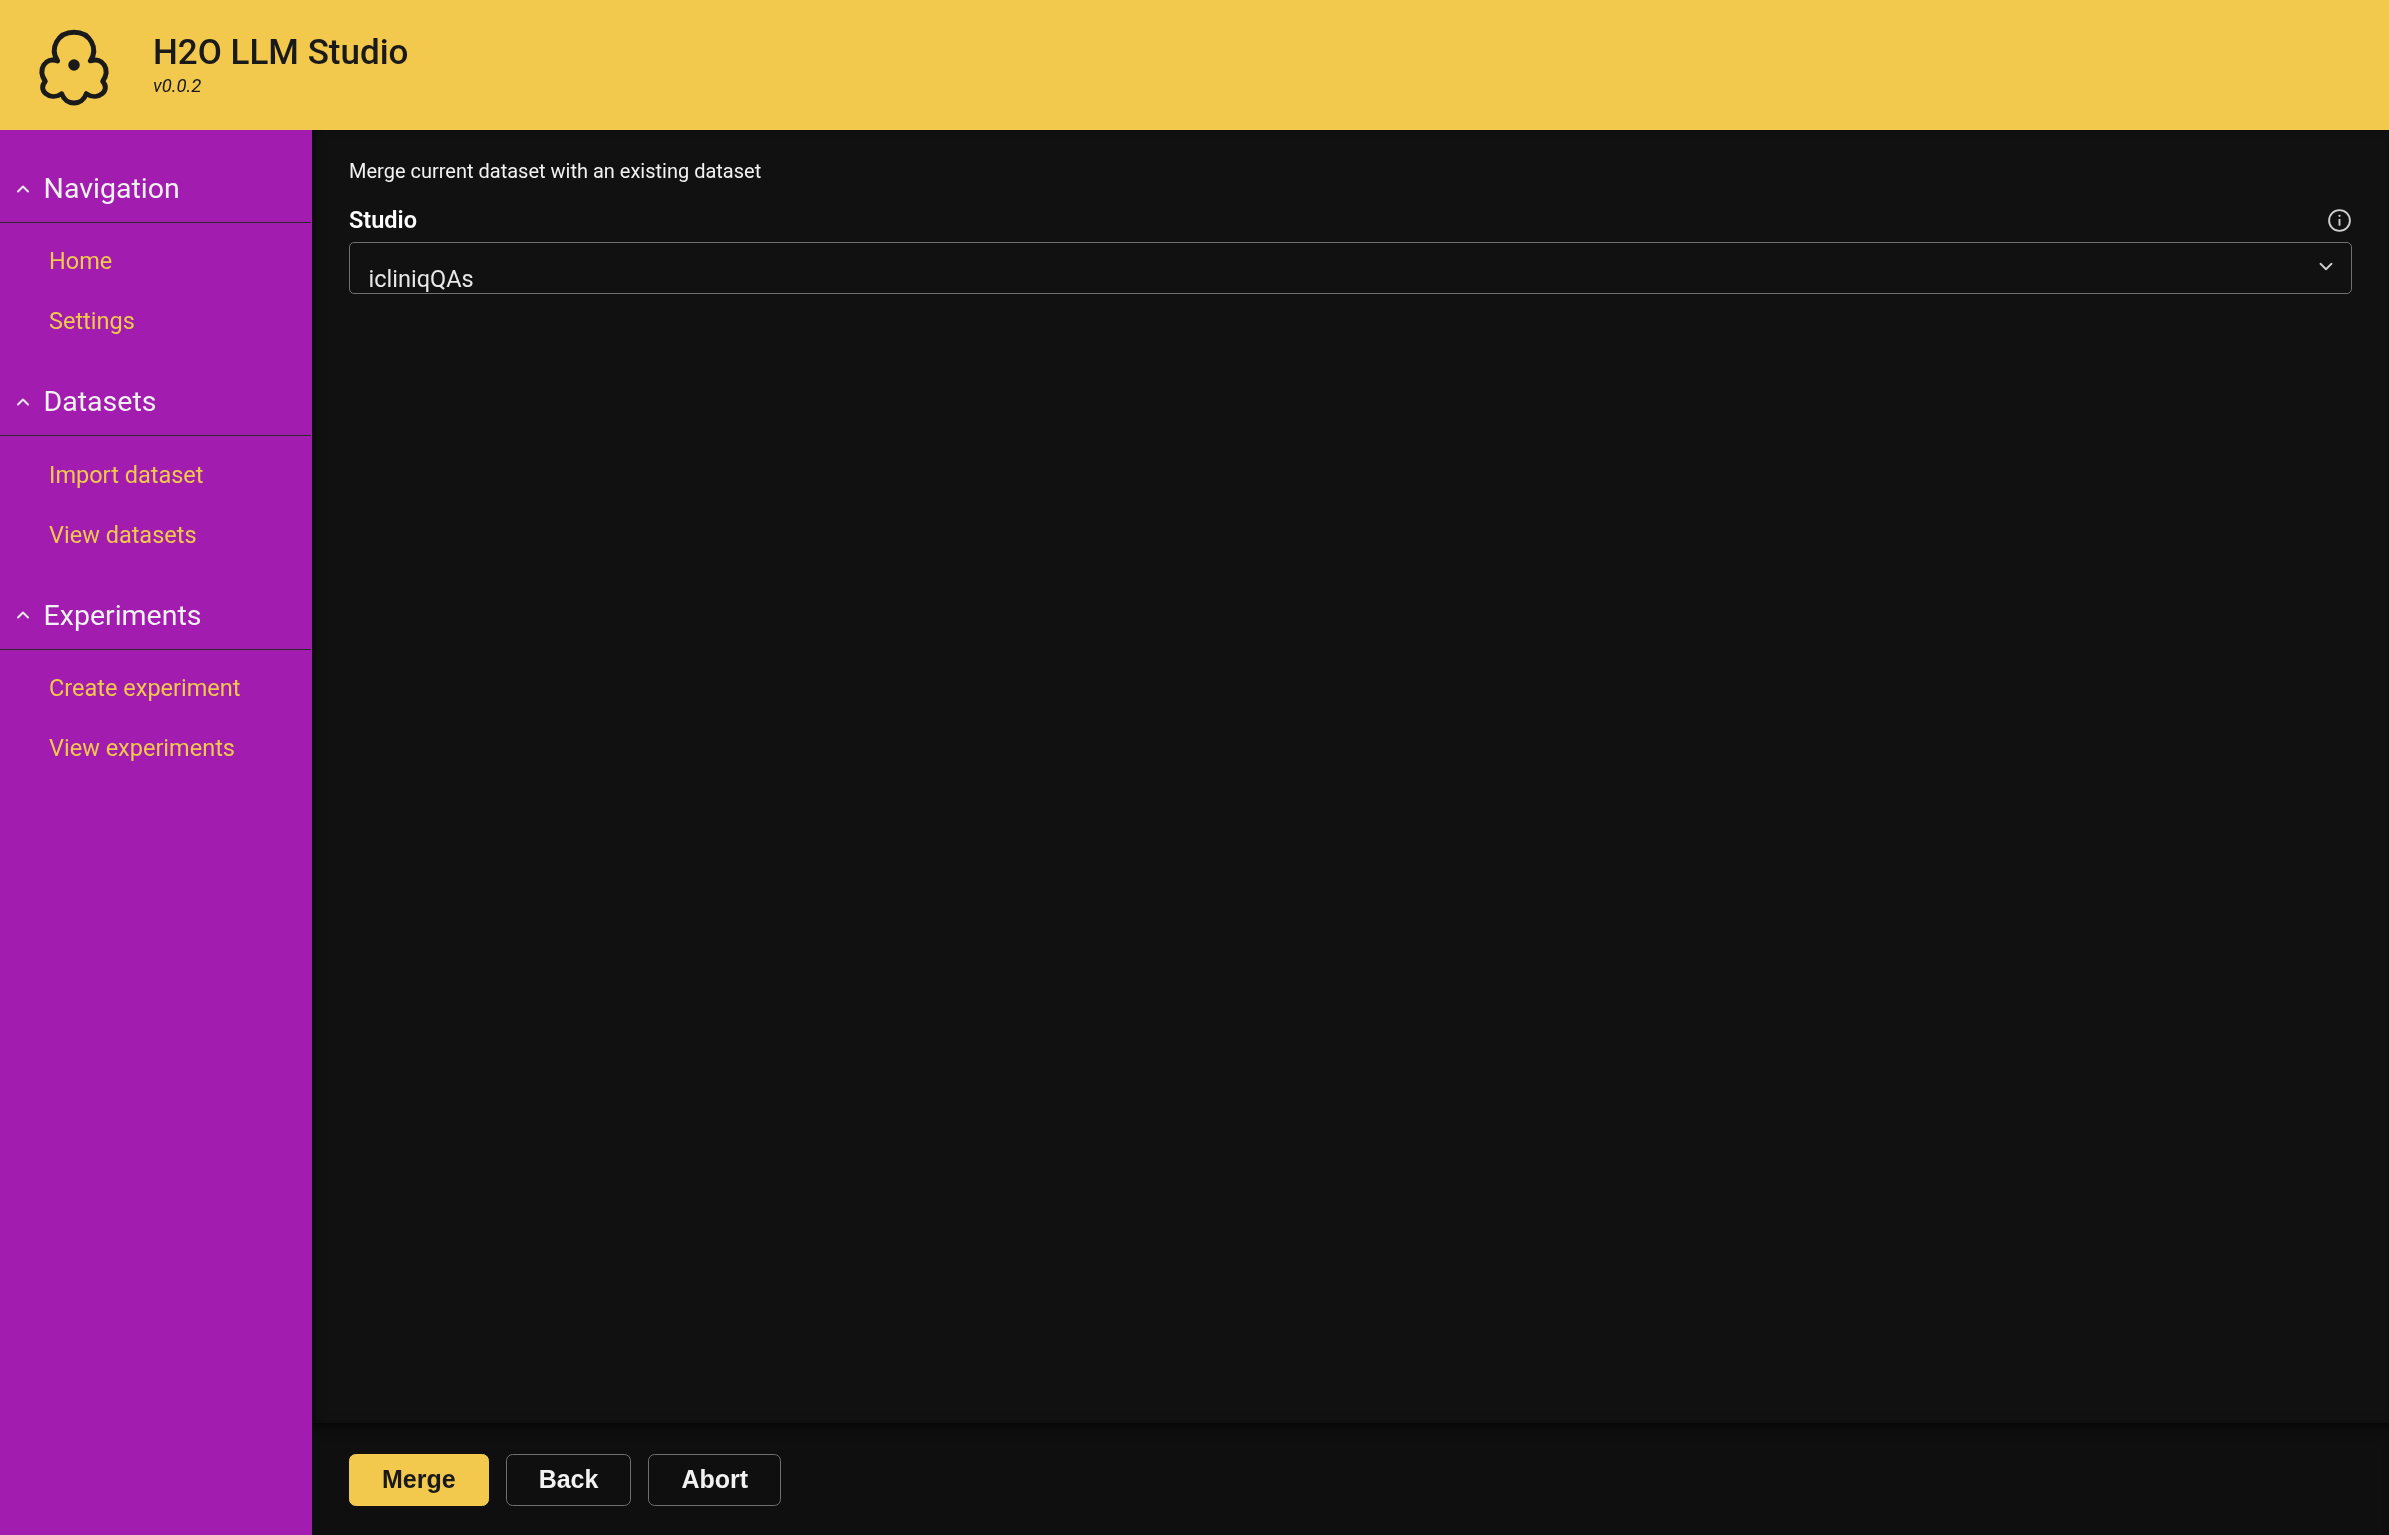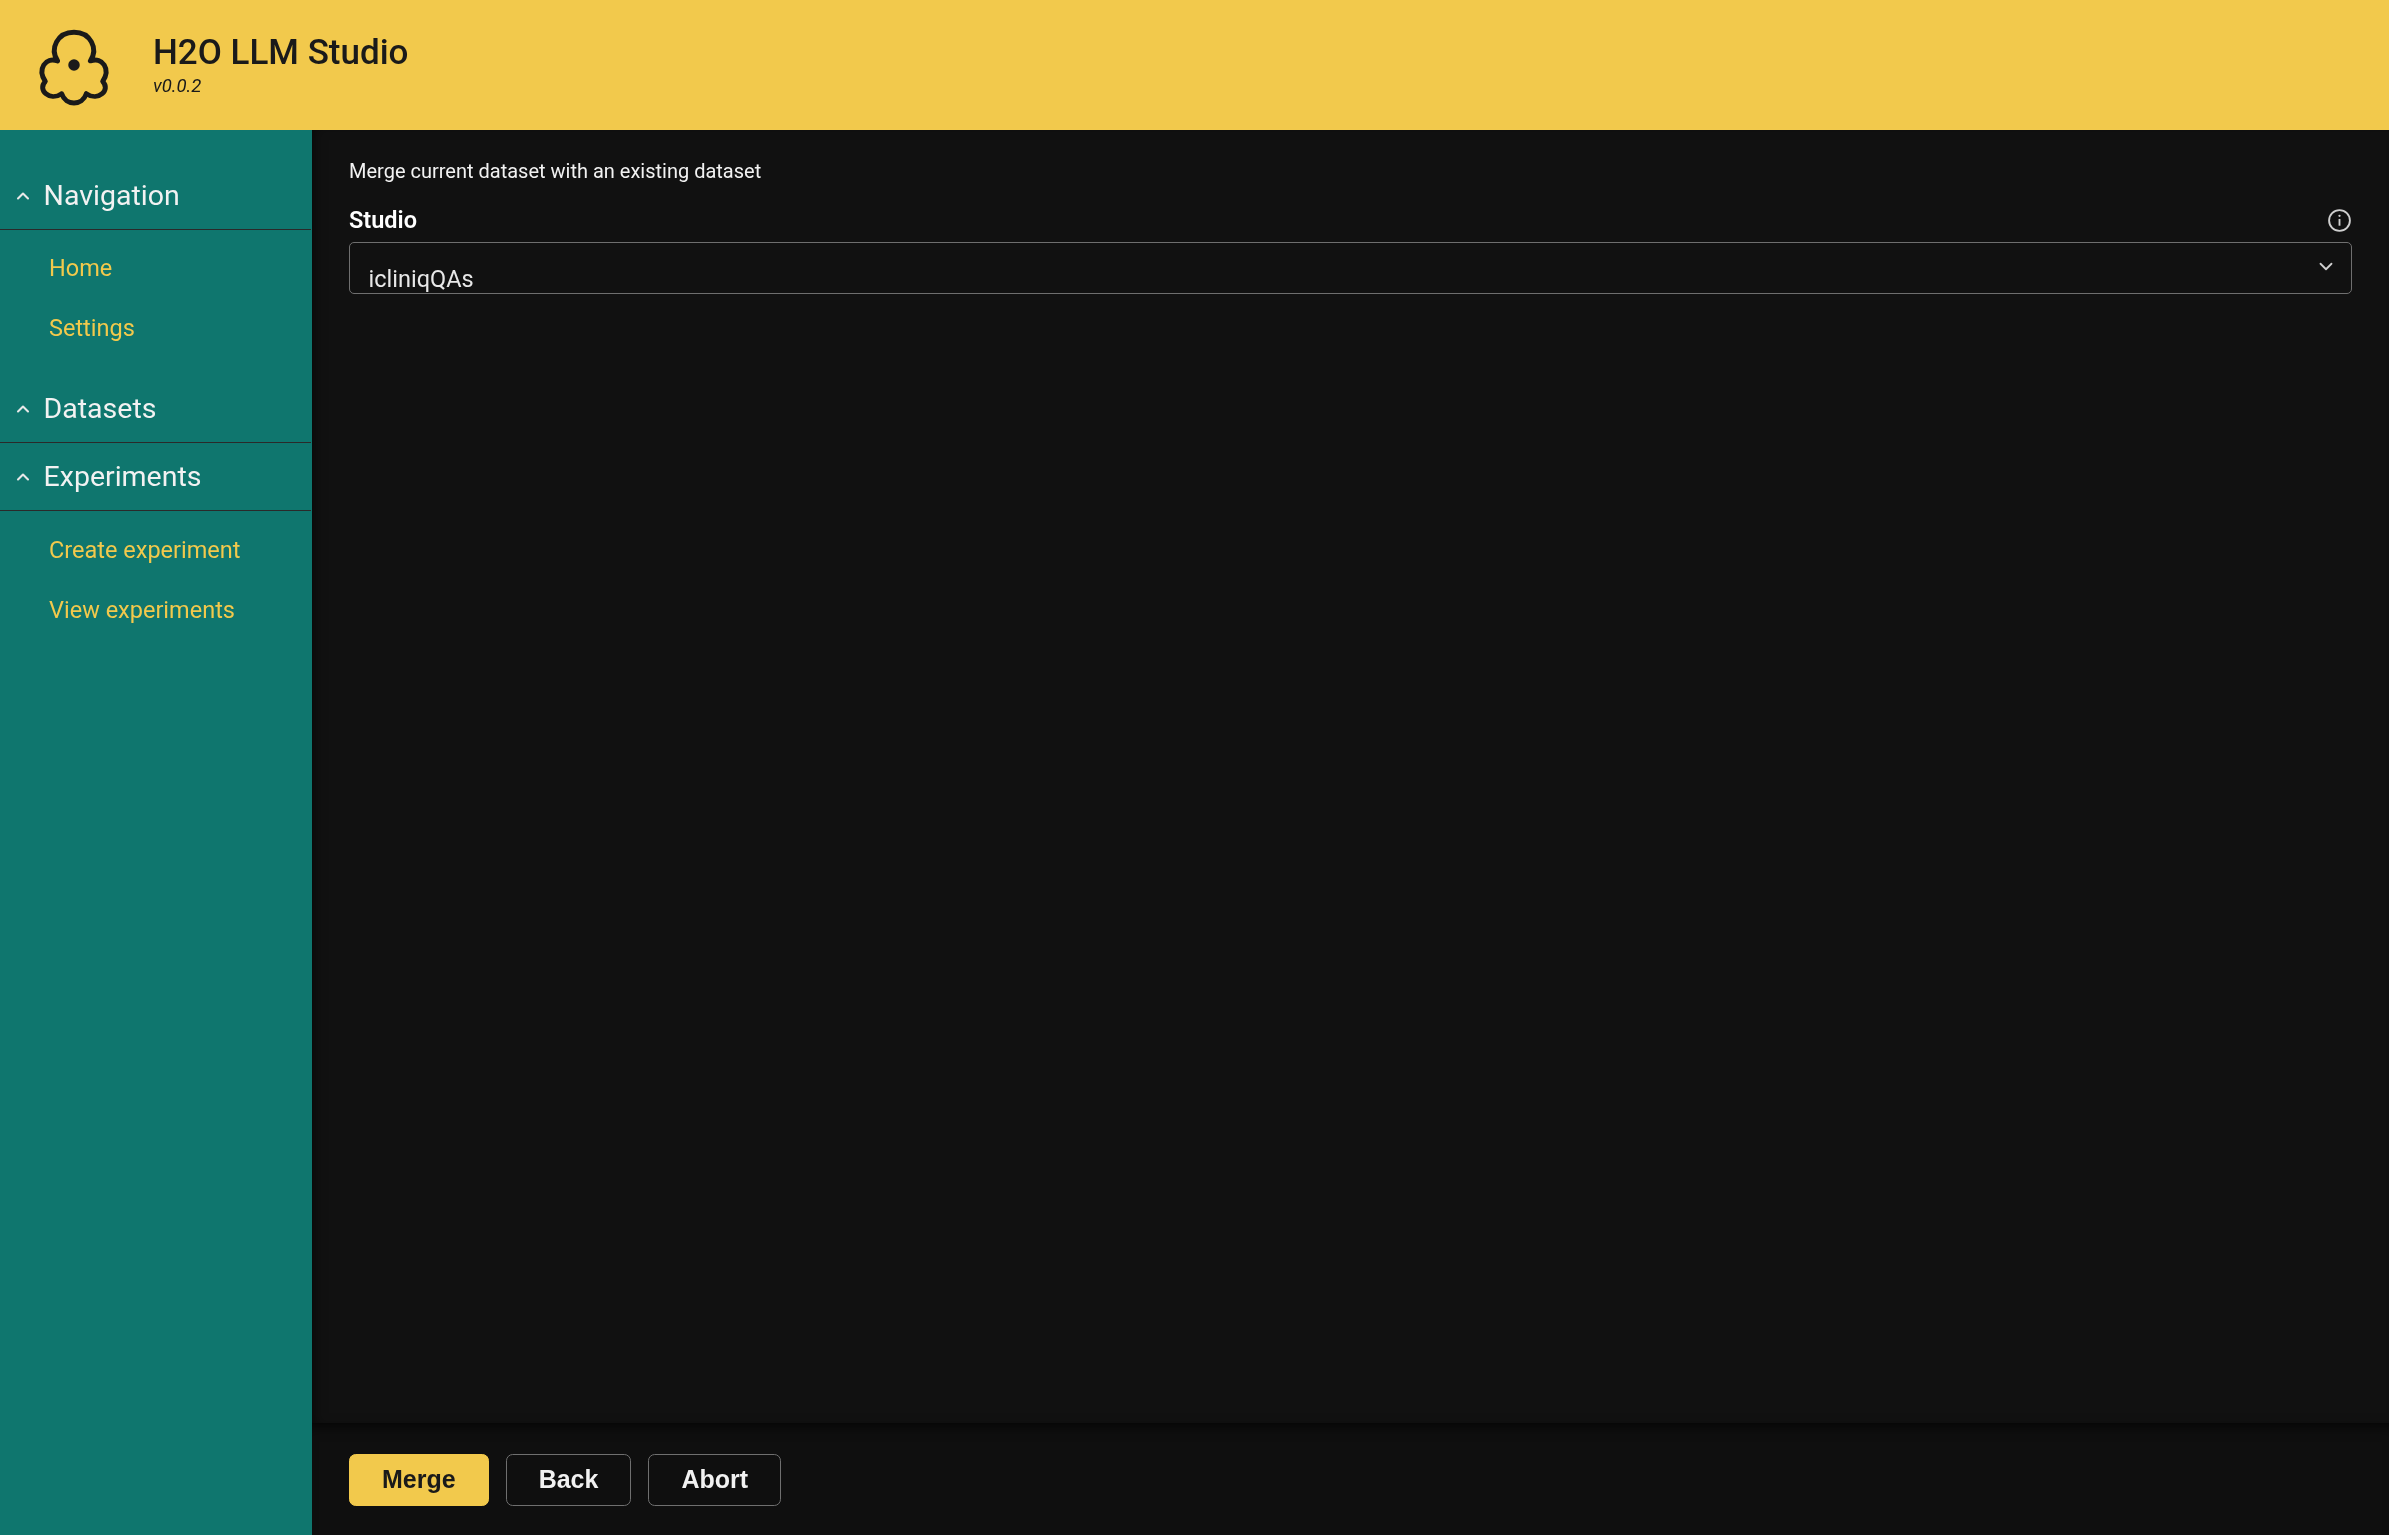--- a/index.html
+++ b/index.html
@@ -49,22 +49,22 @@
       margin-top: 1.7px;
       font-style: italic;
     }
     .body-row {
       display: flex;
       flex: 1;
       min-height: 0;
     }
     .sidebar {
       width: 312px;
-      background: #0f766e;
-      padding-top: 32px;
+      background: #a21caf;
+      padding-top: 25px;
       border-right: 0.8px solid rgba(255,255,255,0);
     }
     .nav-group {
     }
     .nav-group-header {
       display: flex;
       align-items: center;
       gap: 8.4px;
       padding: 17px 11.7px 17px 11.7px;
       border-bottom: 0.8px solid #2a2a2a;
@@ -229,20 +229,24 @@
 
       <div class="nav-group">
         <div class="nav-group-header">
           <span class="chev">
             <svg width="20" height="20" viewBox="0 0 24 24" fill="none" stroke="currentColor" stroke-width="2.5" stroke-linecap="round" stroke-linejoin="round">
                 <polyline points="18 15 12 9 6 15"></polyline>
               </svg>
           </span>
           <span class="nav-group-title">Datasets</span>
         </div>
+        <div class="nav-items">
+          <a class="nav-item">Import dataset</a>
+          <a class="nav-item">View datasets</a>
+        </div>
       </div>
 
       <div class="nav-group">
         <div class="nav-group-header">
           <span class="chev">
             <svg width="20" height="20" viewBox="0 0 24 24" fill="none" stroke="currentColor" stroke-width="2.5" stroke-linecap="round" stroke-linejoin="round">
                 <polyline points="18 15 12 9 6 15"></polyline>
               </svg>
           </span>
           <span class="nav-group-title">Experiments</span>

